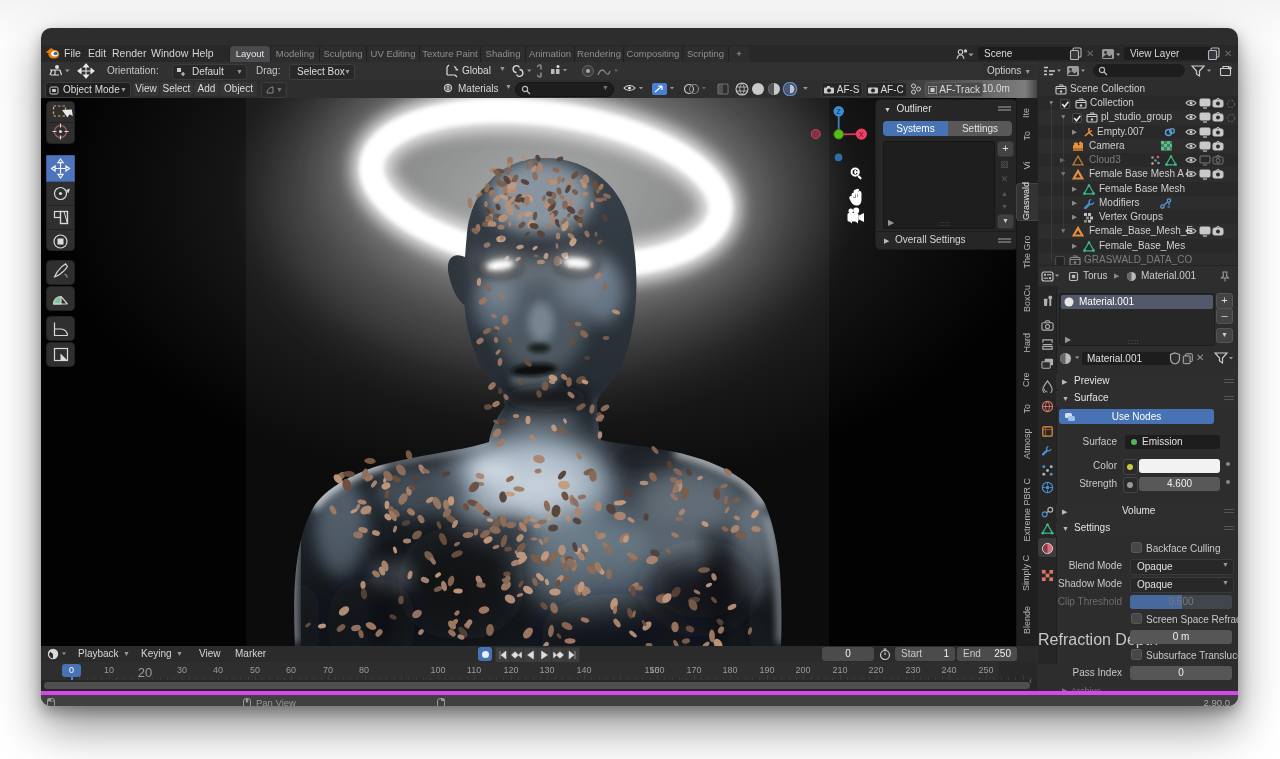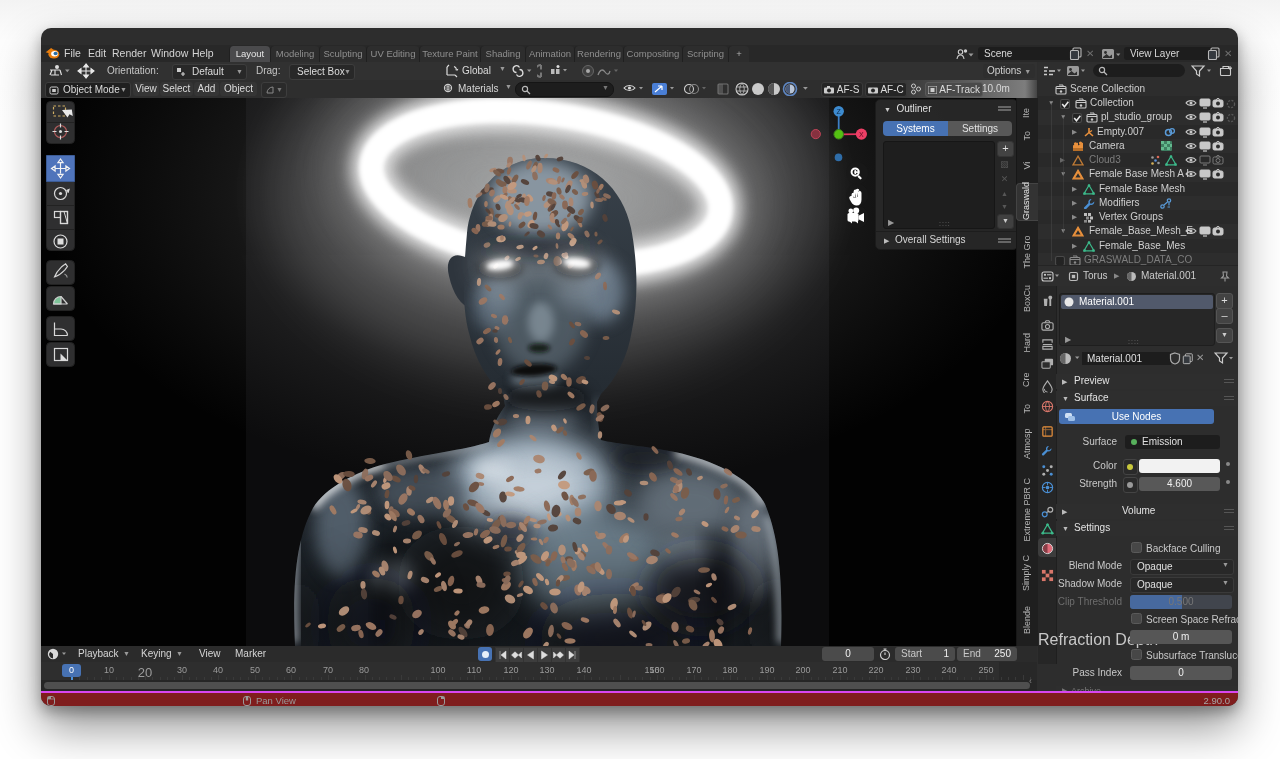--- a/index.html
+++ b/index.html
@@ -29,22 +29,22 @@
 .dd{position:absolute;top:2px;height:14px;background:#282828;border:1px solid #3d3d3d;
  border-radius:3px;color:#dcdcdc;font-size:10px;line-height:13px;}
 .dd .car{position:absolute;right:3px;top:0;color:#999;font-size:7px;line-height:13px;}
 .hbtn{position:absolute;top:2px;height:14px;background:#353535;border-radius:3px;
  color:#dcdcdc;font-size:10px;line-height:14px;text-align:center;}
 
 #rightpanel{position:absolute;left:997px;top:34px;width:200px;height:629px;background:#2d2d2d;}
 
 #timeline{position:absolute;left:0;top:618px;width:996px;height:45px;background:#2b2b2b;}
 
-#statusbar{position:absolute;left:0;top:663px;width:100%;height:15px;background:#7f1d1d;
- border-top:2px solid #d946ef;color:#9a9a9a;font-size:9.5px;line-height:14px;}
+#statusbar{position:absolute;left:0;top:663px;width:100%;height:15px;background:#404040;
+ border-top:4px solid #d946ef;color:#9a9a9a;font-size:9.5px;line-height:14px;}
 
 .ico{position:absolute;}
 svg{display:block;}
 .vtab{position:absolute;color:#b4b4b4;font-size:9px;white-space:nowrap;
  transform:rotate(-90deg);transform-origin:center;}
 </style>
 </head>
 <body>
 <div id="stage">
  <div id="win">

